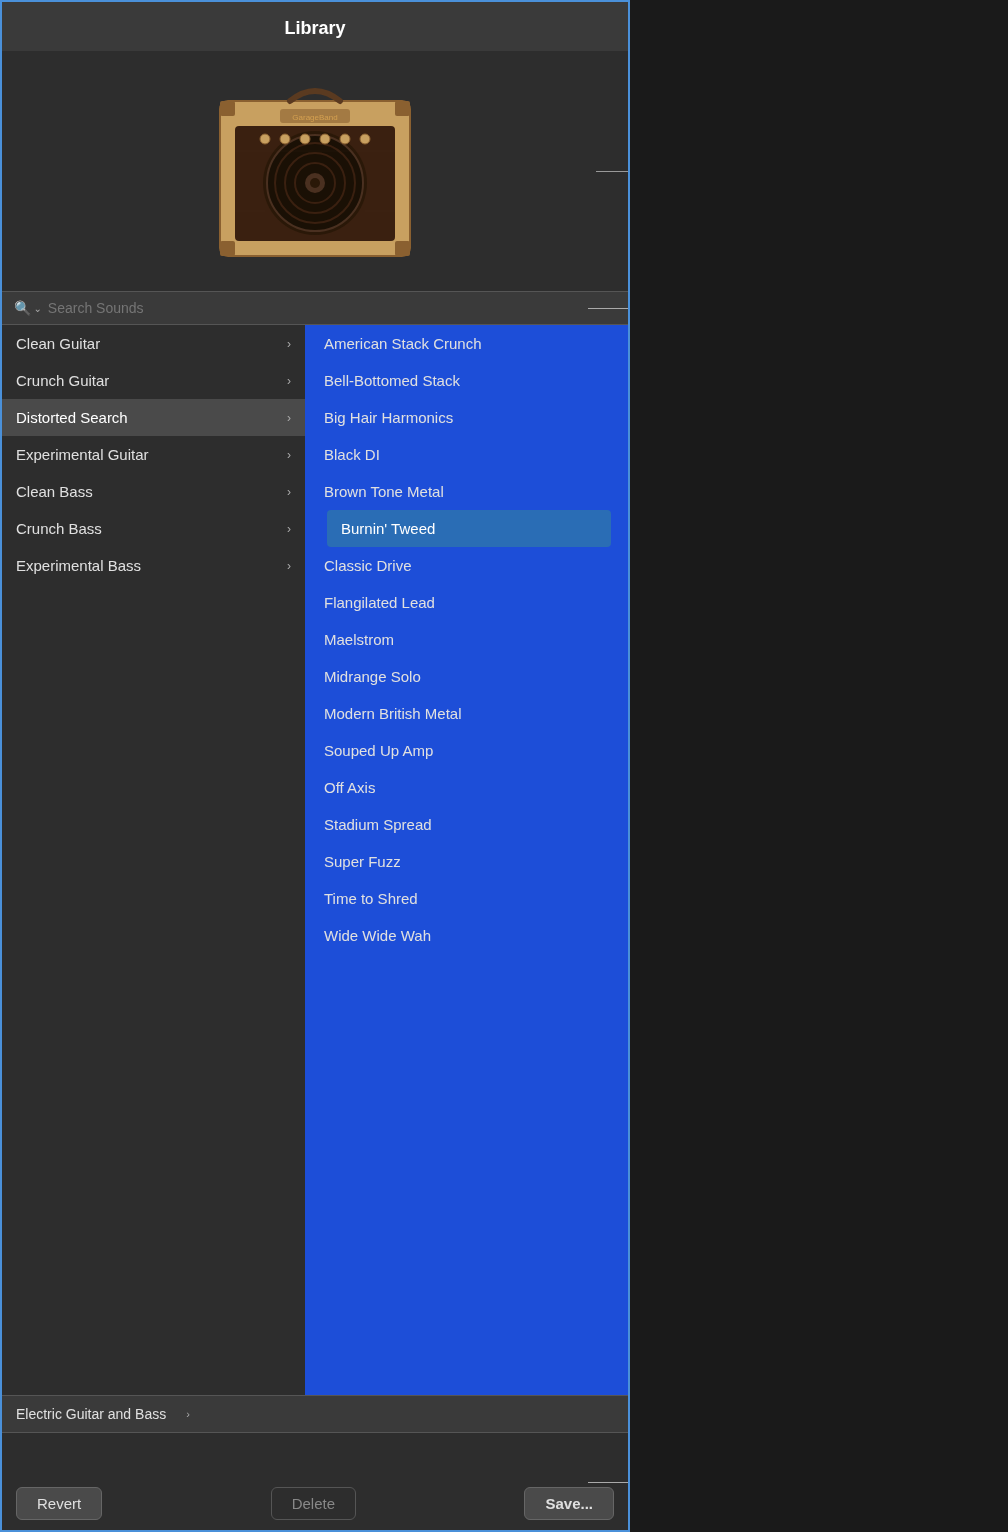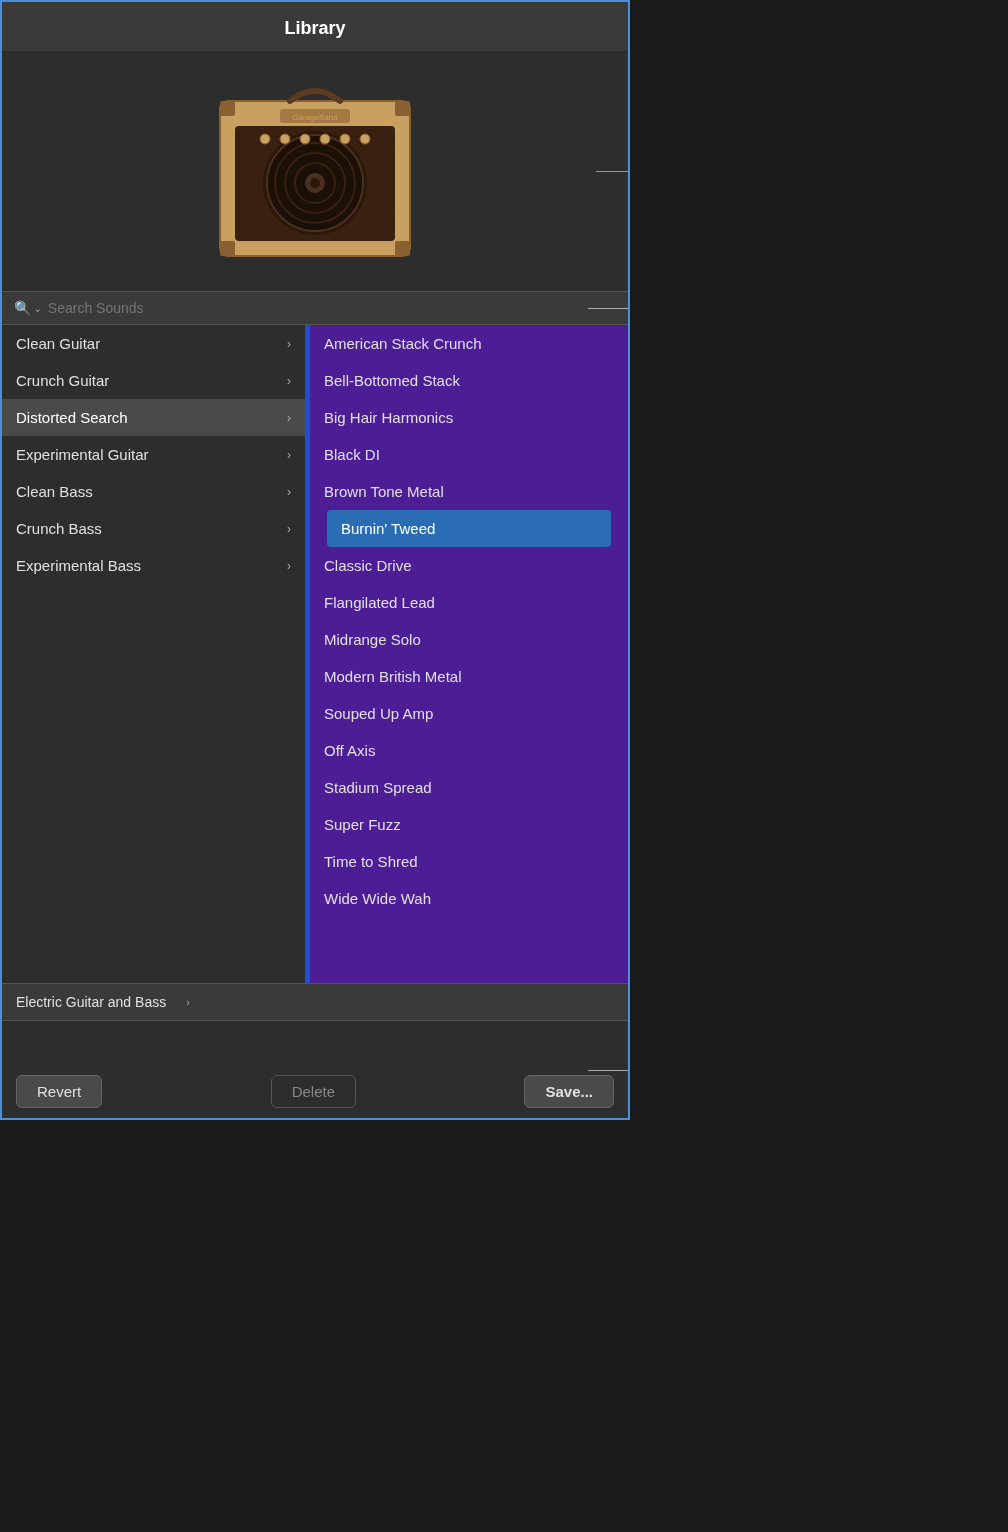--- a/index.html
+++ b/index.html
@@ -15,21 +15,21 @@
       font-family: -apple-system, BlinkMacSystemFont, "Helvetica Neue", Arial, sans-serif;
       overflow: hidden;
       position: relative;
     }
 
     .main-container {
       position: absolute;
       left: 0;
       top: 0;
       width: 630px;
-      height: 1120px;
+      height: 1532px;
       background-color: #2d2d2d;
       border: 2px solid #4a90d9;
       display: flex;
       flex-direction: column;
     }
 
     .right-panel {
       position: absolute;
       left: 630px;
       top: 0;
@@ -131,21 +131,21 @@
     }
 
     .left-column::-webkit-scrollbar {
       display: none;
     }
 
     
     .right-column {
       flex: 1;
       overflow-y: auto;
-      background-color: #4c1d95;
+      background-color: #1d4ed8;
       position: relative;
     }
 
     .right-column::-webkit-scrollbar {
       width: 6px;
     }
 
     .right-column::-webkit-scrollbar-track {
       background: #333;
     }
@@ -363,20 +363,21 @@
 
     <div class="right-column" id="right-col">
     <div class="right-list-item"><span>American Stack Crunch</span></div>
         <div class="right-list-item"><span>Bell-Bottomed Stack</span></div>
         <div class="right-list-item"><span>Big Hair Harmonics</span></div>
         <div class="right-list-item"><span>Black DI</span></div>
         <div class="right-list-item"><span>Brown Tone Metal</span></div>
         <div class="right-list-item selected-blue"><span>Burnin' Tweed</span></div>
         <div class="right-list-item"><span>Classic Drive</span></div>
         <div class="right-list-item"><span>Flangilated Lead</span></div>
+        <div class="right-list-item"><span>Maelstrom</span></div>
         <div class="right-list-item"><span>Midrange Solo</span></div>
         <div class="right-list-item"><span>Modern British Metal</span></div>
         <div class="right-list-item"><span>Souped Up Amp</span></div>
         <div class="right-list-item"><span>Off Axis</span></div>
         <div class="right-list-item"><span>Stadium Spread</span></div>
         <div class="right-list-item"><span>Super Fuzz</span></div>
         <div class="right-list-item"><span>Time to Shred</span></div>
         <div class="right-list-item"><span>Wide Wide Wah</span></div>
       </div>
 

